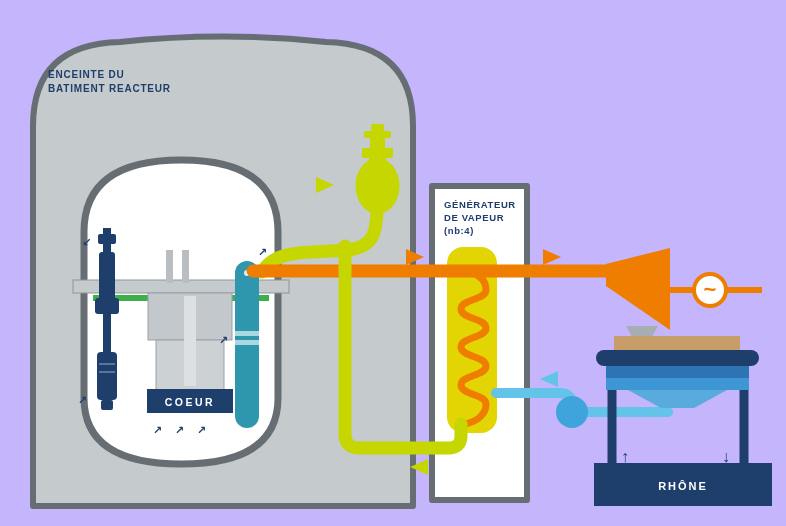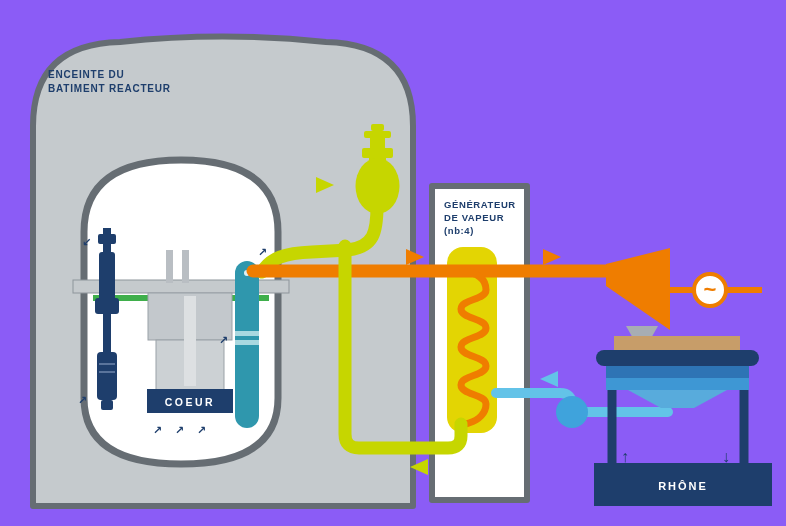--- a/index.html
+++ b/index.html
@@ -1,16 +1,16 @@
 <!DOCTYPE html>
 <html><head>
 <meta charset="utf-8">
 <style>
   html,body{margin:0;padding:0;background:#ffffff;}
-  .stage{position:relative;width:786px;height:526px;background:#8b5cf6;overflow:hidden;
+  .stage{position:relative;width:786px;height:526px;background:#c4b5fd;overflow:hidden;
          font-family:"Liberation Sans","DejaVu Sans",sans-serif;}
   svg{position:absolute;top:0;left:0;}
   text{font-family:"Liberation Sans","DejaVu Sans",sans-serif;}
   .lbl{fill:#1e3e6c;font-size:10px;font-weight:700;letter-spacing:0.8px;}
   .lbl-sm{fill:#1e3e6c;font-size:9.5px;font-weight:700;letter-spacing:0.6px;}
   .box-lbl{fill:#ffffff;font-size:10.5px;font-weight:700;letter-spacing:2.5px;}
   .river-lbl{fill:#ffffff;font-size:11px;font-weight:700;letter-spacing:2px;}
   .mini-arrow{fill:#1e3e6c;font-size:11px;font-weight:700;}
   .pipe-arrow{fill:#1e3e6c;font-size:16px;font-weight:700;}
   .gen-symbol{fill:#ef7d00;font-size:22px;font-weight:700;}

